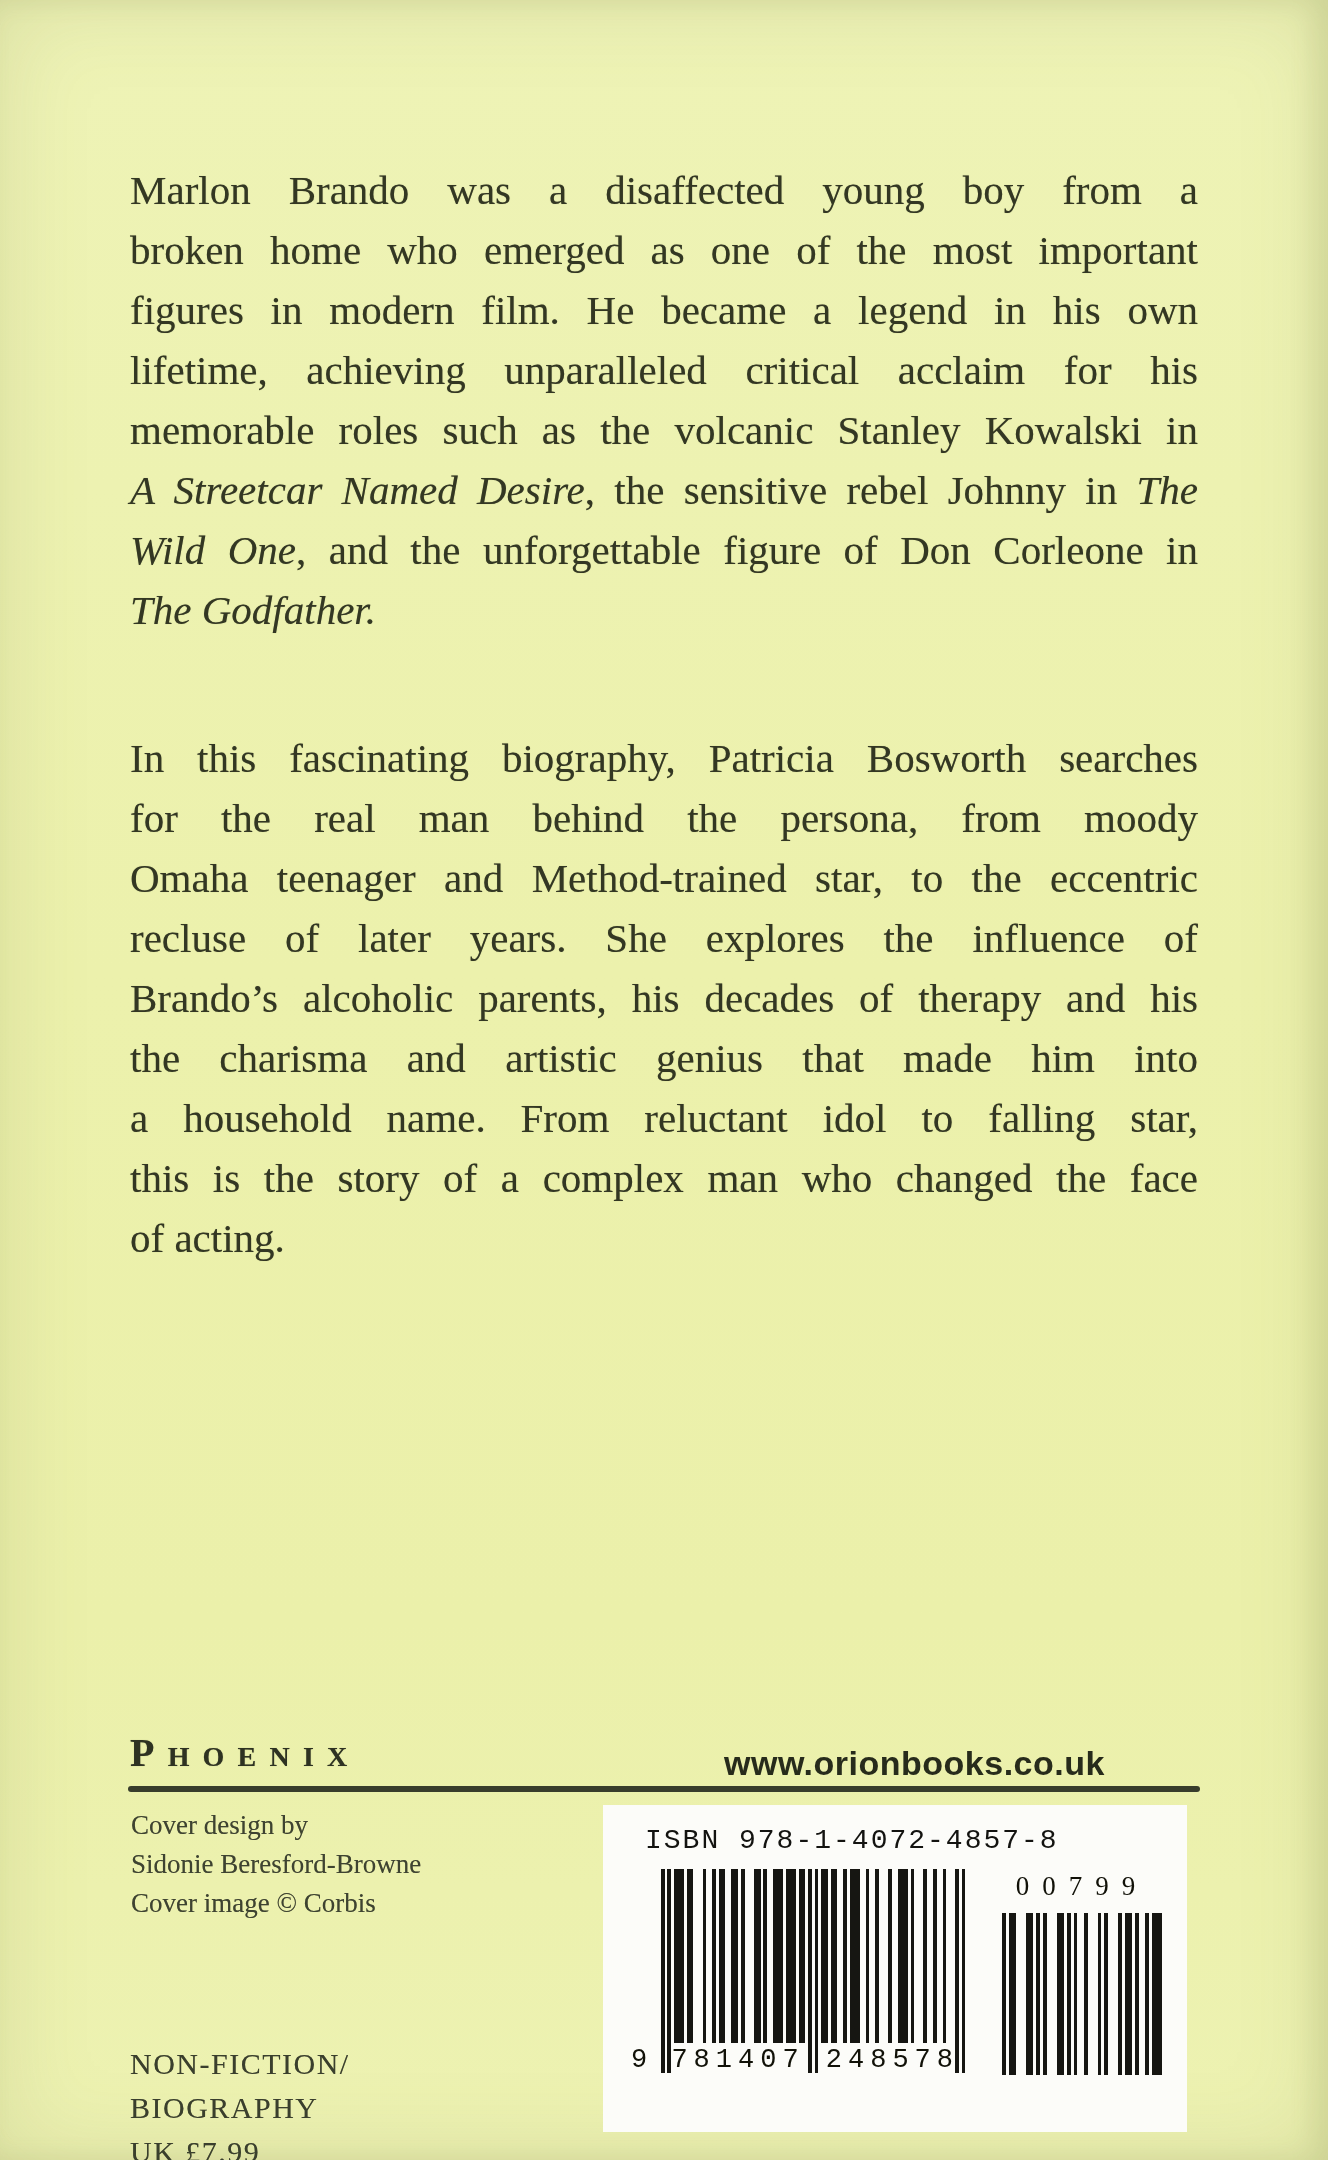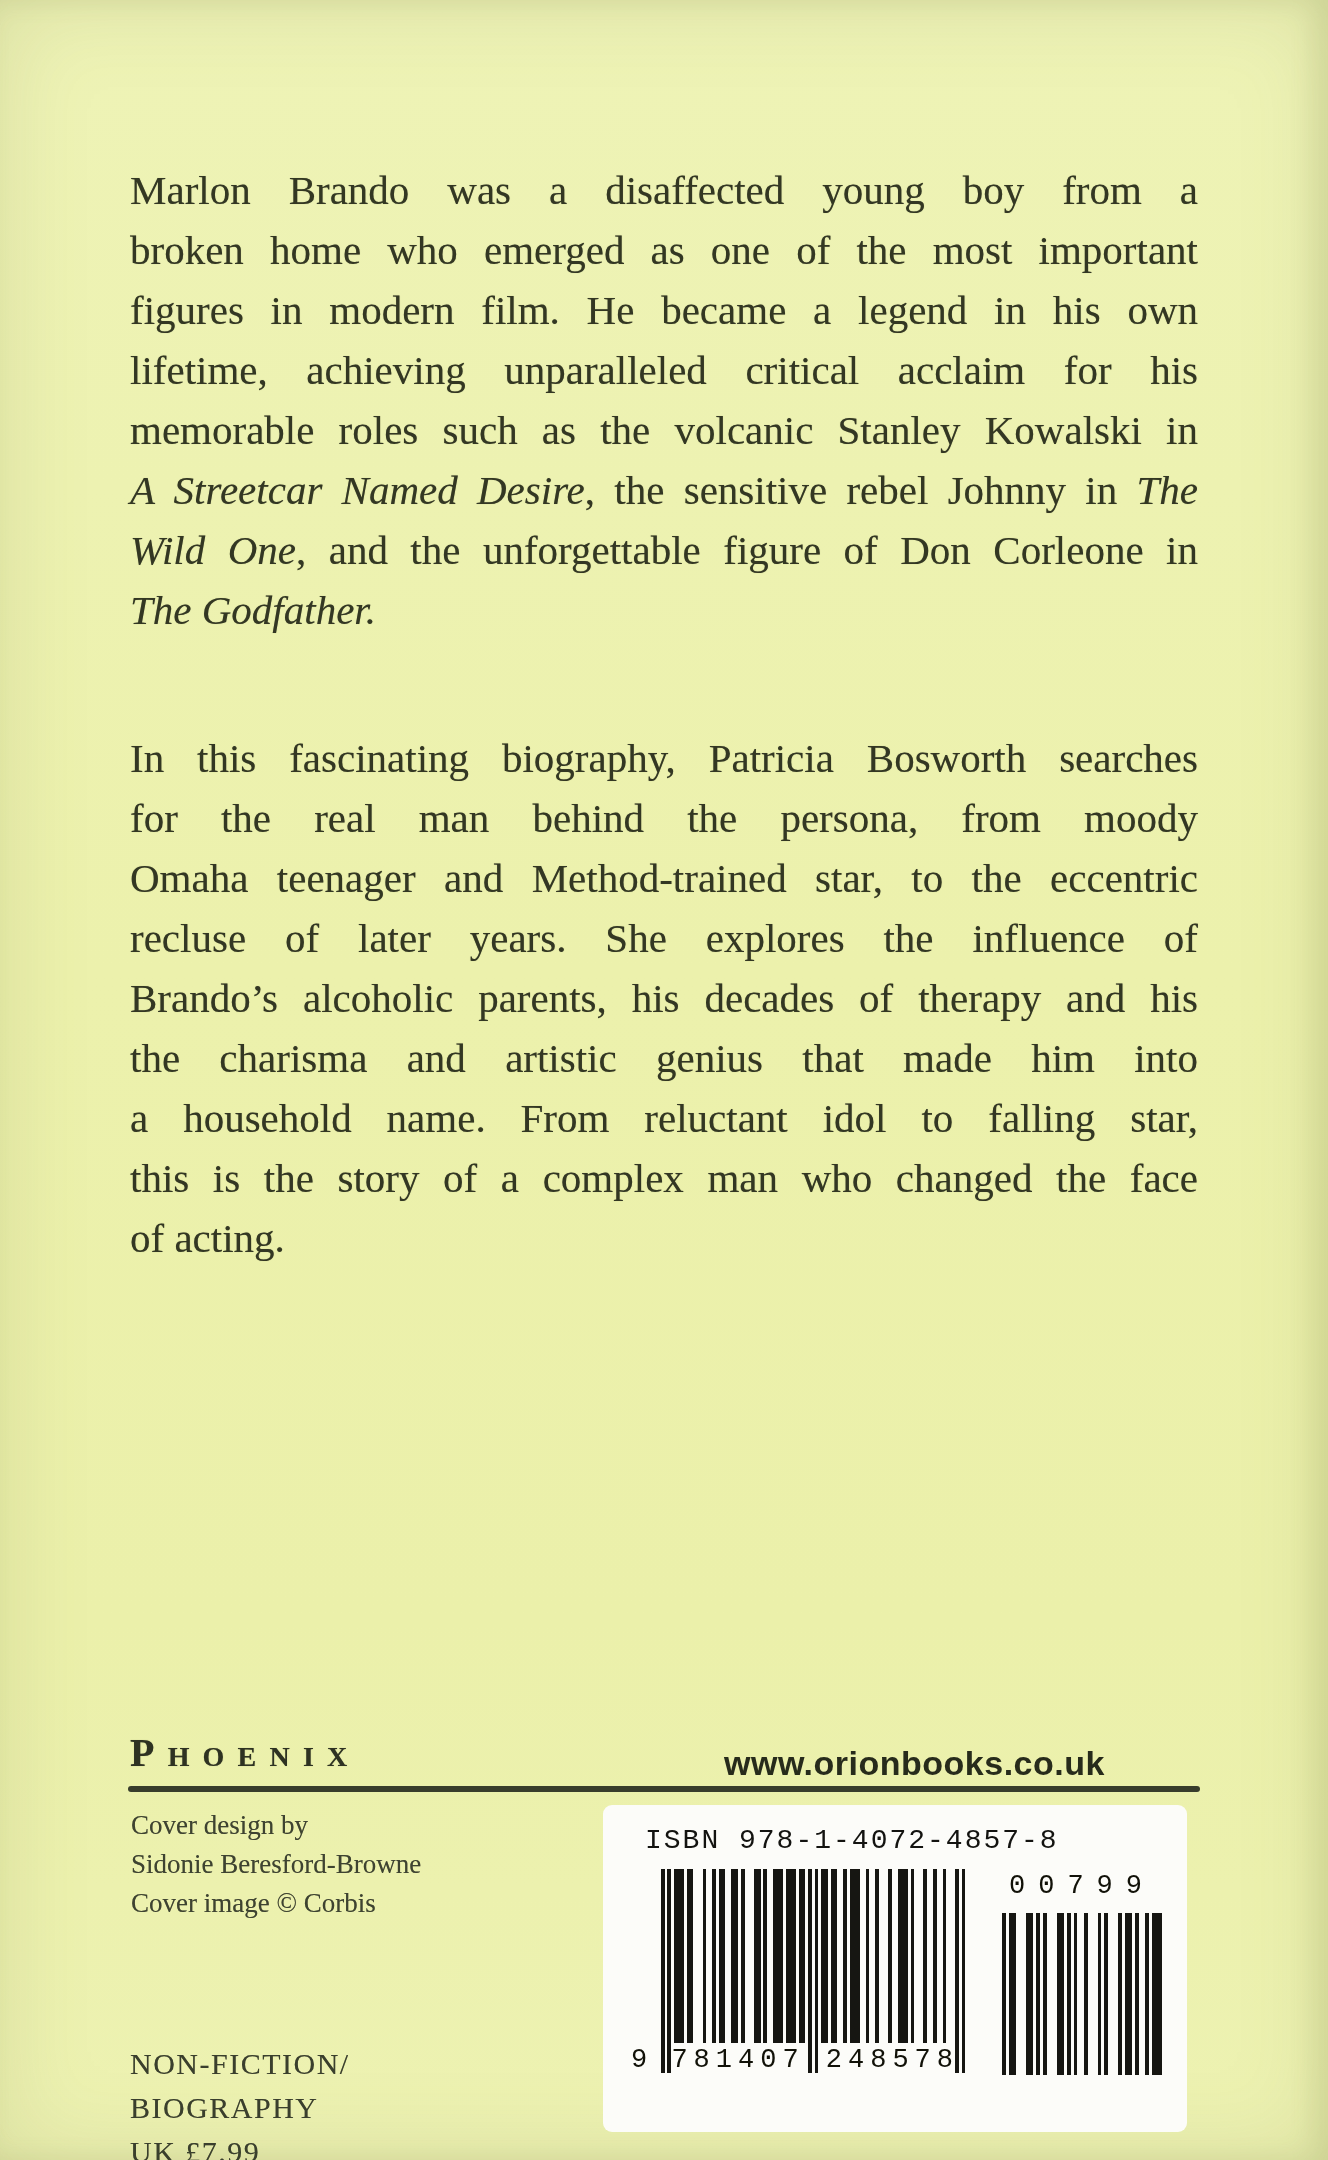--- a/index.html
+++ b/index.html
@@ -29,40 +29,40 @@
     position:absolute;left:724px;top:1744px;
     font-family:"Liberation Sans", sans-serif;font-weight:bold;
     font-size:34px;letter-spacing:.5px;color:#272b1b;
   }
   .rule{position:absolute;left:128px;top:1786px;width:1072px;height:6px;background:#383d2c;border-radius:3px;}
   .credits{
     position:absolute;left:131px;top:1806px;
     font-size:27px;line-height:39px;color:#3e4331;
     text-shadow:0 0 0.6px rgba(44,48,24,.4);
   }
-  .barcode-box{position:absolute;left:603px;top:1805px;width:584px;height:327px;background:#fcfcf9;border-radius:9px;}
+  .barcode-box{position:absolute;left:603px;top:1805px;width:584px;height:327px;background:#fcfcf9;}
   .isbn-label{
     position:absolute;left:42px;top:20px;
     font-family:"Liberation Mono", monospace;font-size:28px;letter-spacing:2px;color:#131310;
   }
   .ean{position:absolute;left:58px;top:64px;width:306px;height:246px;}
   .supp{position:absolute;left:396px;top:64px;width:166px;height:246px;}
   .bar{position:absolute;background:#161612;}
   #ean13 .bar{top:0;}
   #ean5 .bar{top:44px;}
   .bd{
     position:absolute;top:176px;
     font-family:"Liberation Mono", monospace;font-size:27px;color:#111108;
   }
   .d9{left:-30px;}
   .dleft{left:8px;width:138px;text-align:center;letter-spacing:6px;}
   .dright{left:158px;width:140px;text-align:right;letter-spacing:6px;}
   .supp-digits{
     position:absolute;top:2px;left:0;width:100%;text-align:center;
-    font-family:Liberation Mono, monospace;font-size:27px;letter-spacing:13px;color:#111108;
+    font-family:Liberation Serif, serif;font-size:27px;letter-spacing:13px;color:#111108;
   }
   .category{
     position:absolute;left:130px;top:2042px;
     font-size:30px;line-height:44px;letter-spacing:1.5px;color:#3a3f2d;
     text-shadow:0 0 0.6px rgba(44,48,24,.4);
   }
 </style>
 </head>
 <body>
 

